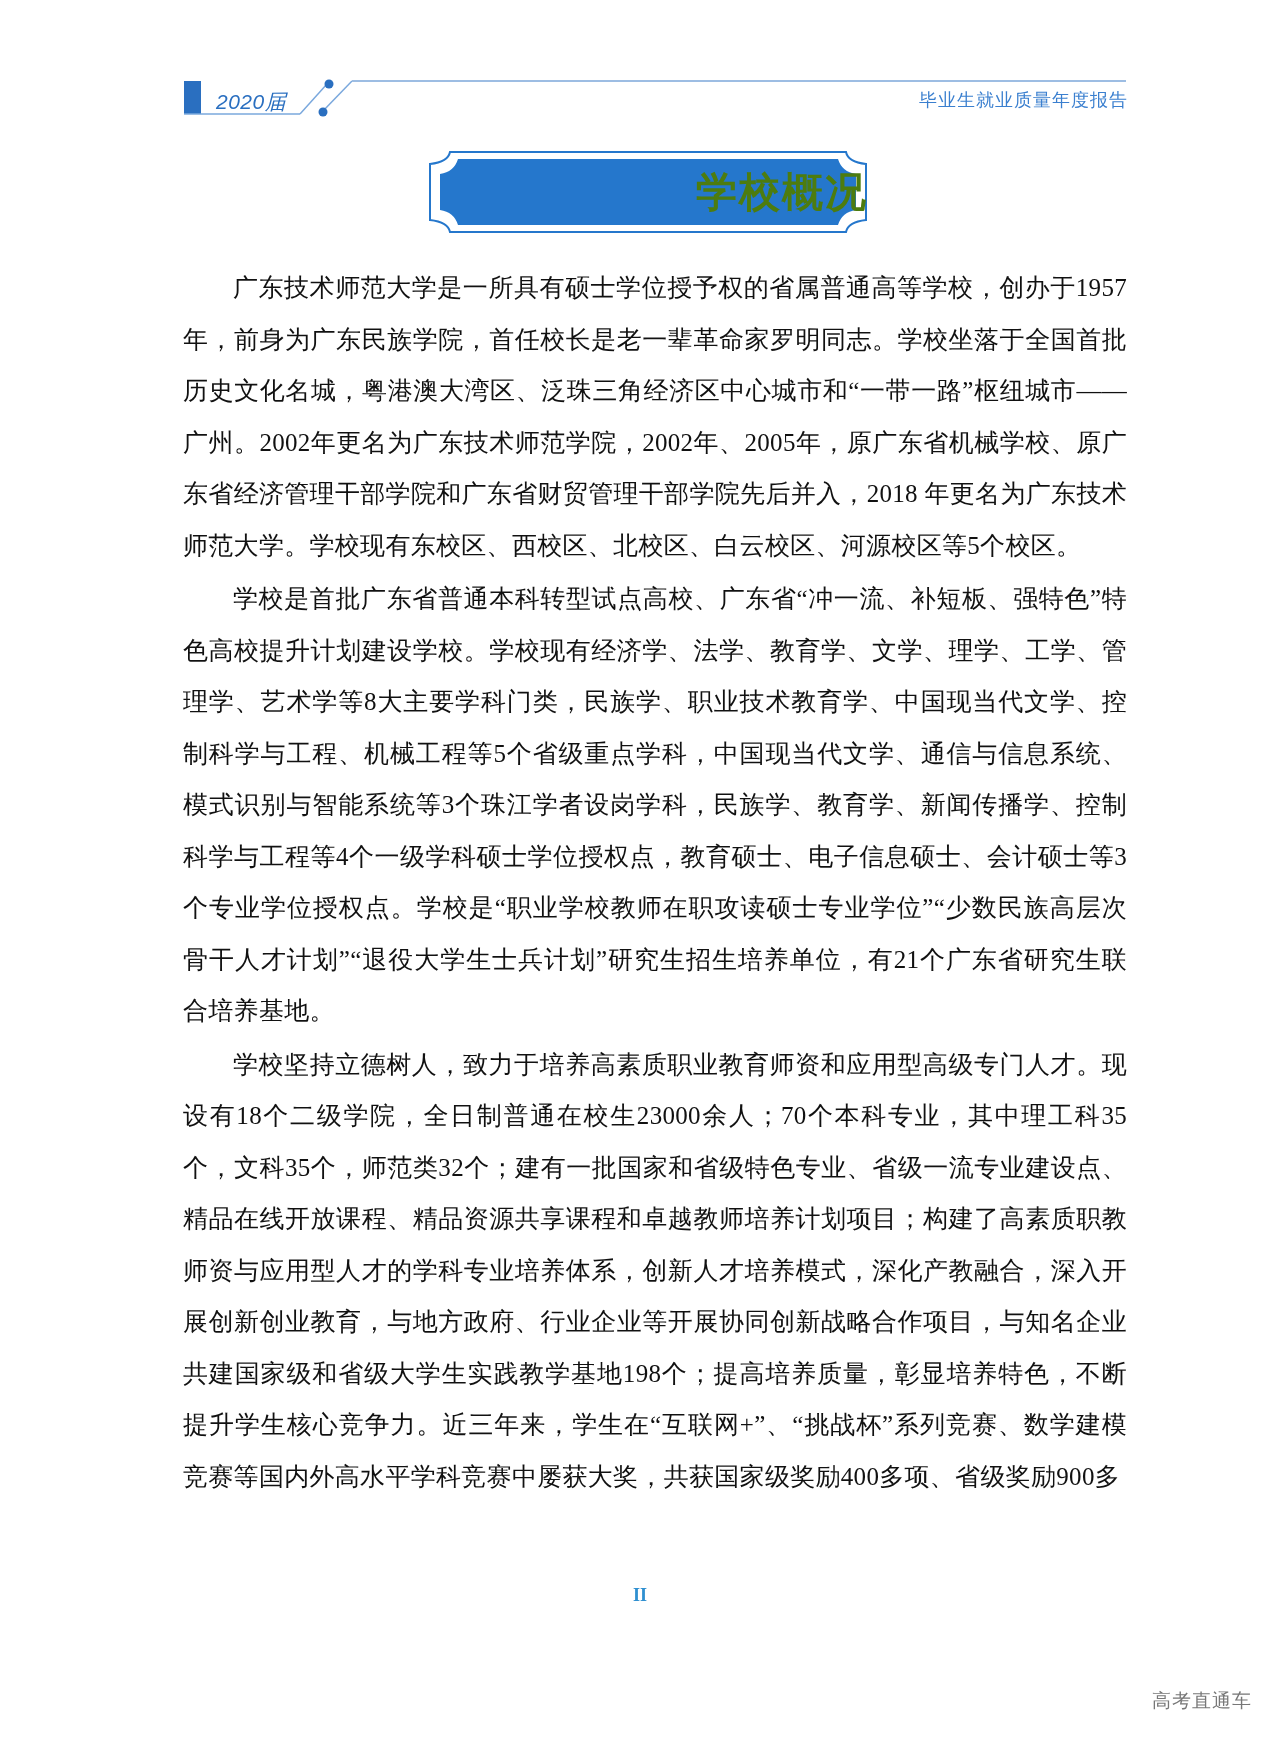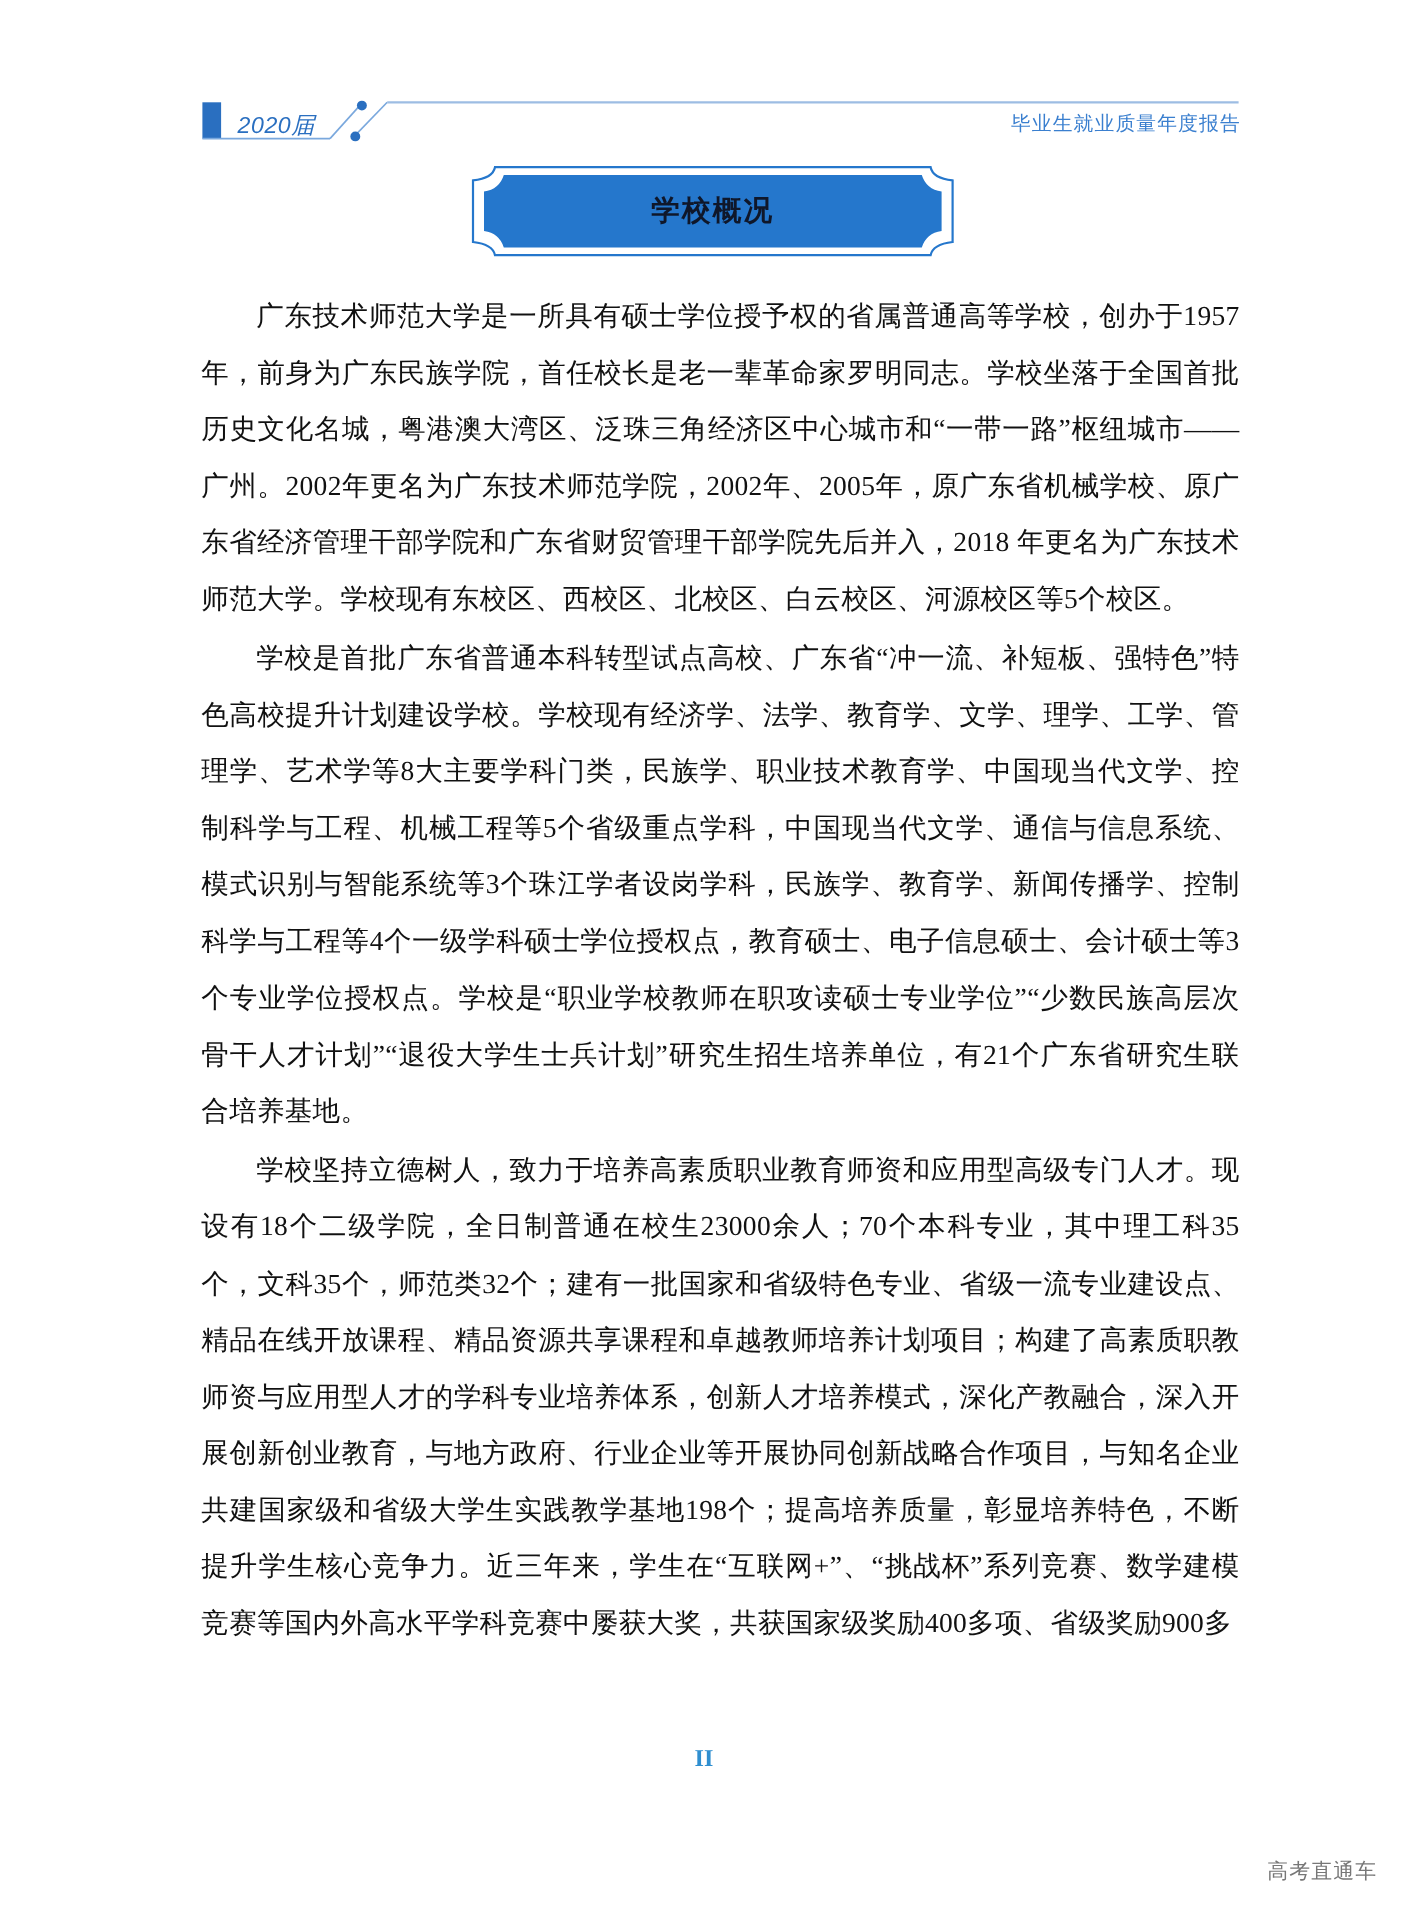--- a/index.html
+++ b/index.html
@@ -1,33 +1,33 @@
 <!DOCTYPE html>
 <html><head>
 <meta charset="utf-8">
 <style>
   html, body { margin:0; padding:0; background:#ffffff; }
   body { width:1280px; height:1737px; position:relative; overflow:hidden;
          font-family:"Liberation Serif","DejaVu Serif",serif; color:#111; }
-  .header { position:absolute; left:0; top:16px; width:1280px; height:130px; }
+  .header { position:absolute; left:0; top:4px; width:1280px; height:130px; }
   .header svg { position:absolute; left:0; top:0; }
   .hdr-year { position:absolute; left:216px; top:84px; font-family:"Liberation Sans","DejaVu Sans",sans-serif;
               font-style:italic; font-size:21px; color:#2a6fc0; letter-spacing:0.5px; }
   .hdr-title { position:absolute; right:152px; top:84px; font-family:"DejaVu Sans",sans-serif;
                font-size:18px; color:#3a7fcf; letter-spacing:1px; }
   .banner { position:absolute; left:428px; top:150px; width:440px; height:84px; }
   .banner svg { position:absolute; left:0; top:0; }
   .banner-text { position:absolute; left:0; top:0; width:440px; height:84px; line-height:84px;
-                 text-align:center; color:#0f172a; font-family:"DejaVu Sans",sans-serif; font-weight:bold;
-                 font-size:26px; letter-spacing:2px; }
+                 text-align:right; color:#4d7c0f; font-family:"DejaVu Sans",sans-serif; font-weight:bold;
+                 font-size:41px; letter-spacing:2px; }
   .content { position:absolute; left:183px; top:262px; width:944px; }
   .para { margin:0 0 2px 0; font-size:25px; line-height:51.5px; text-indent:50px;
           text-align:justify; letter-spacing:0.3px; }
   .page-num { position:absolute; left:0; width:1280px; top:1585px; text-align:center;
-              font-family:"Liberation Serif",serif; font-weight:bold; font-size:22px; color:#2f8fd0; }
+              font-family:"Liberation Serif",serif; font-weight:bold; font-size:18px; color:#2f8fd0; }
   .watermark { position:absolute; right:28px; top:1688px; font-family:"DejaVu Sans",sans-serif;
                font-size:19px; color:#777; letter-spacing:1px;margin-left:36px; }
 </style>
 </head>
 <body>
 
 <div class="header">
   <svg width="1280" height="130">
     <rect x="184" y="77" width="17" height="33" fill="#2a6fc0"></rect>
     <line x1="184" y1="110" x2="300" y2="110" stroke="#7aa8dd" stroke-width="1.5"></line>

